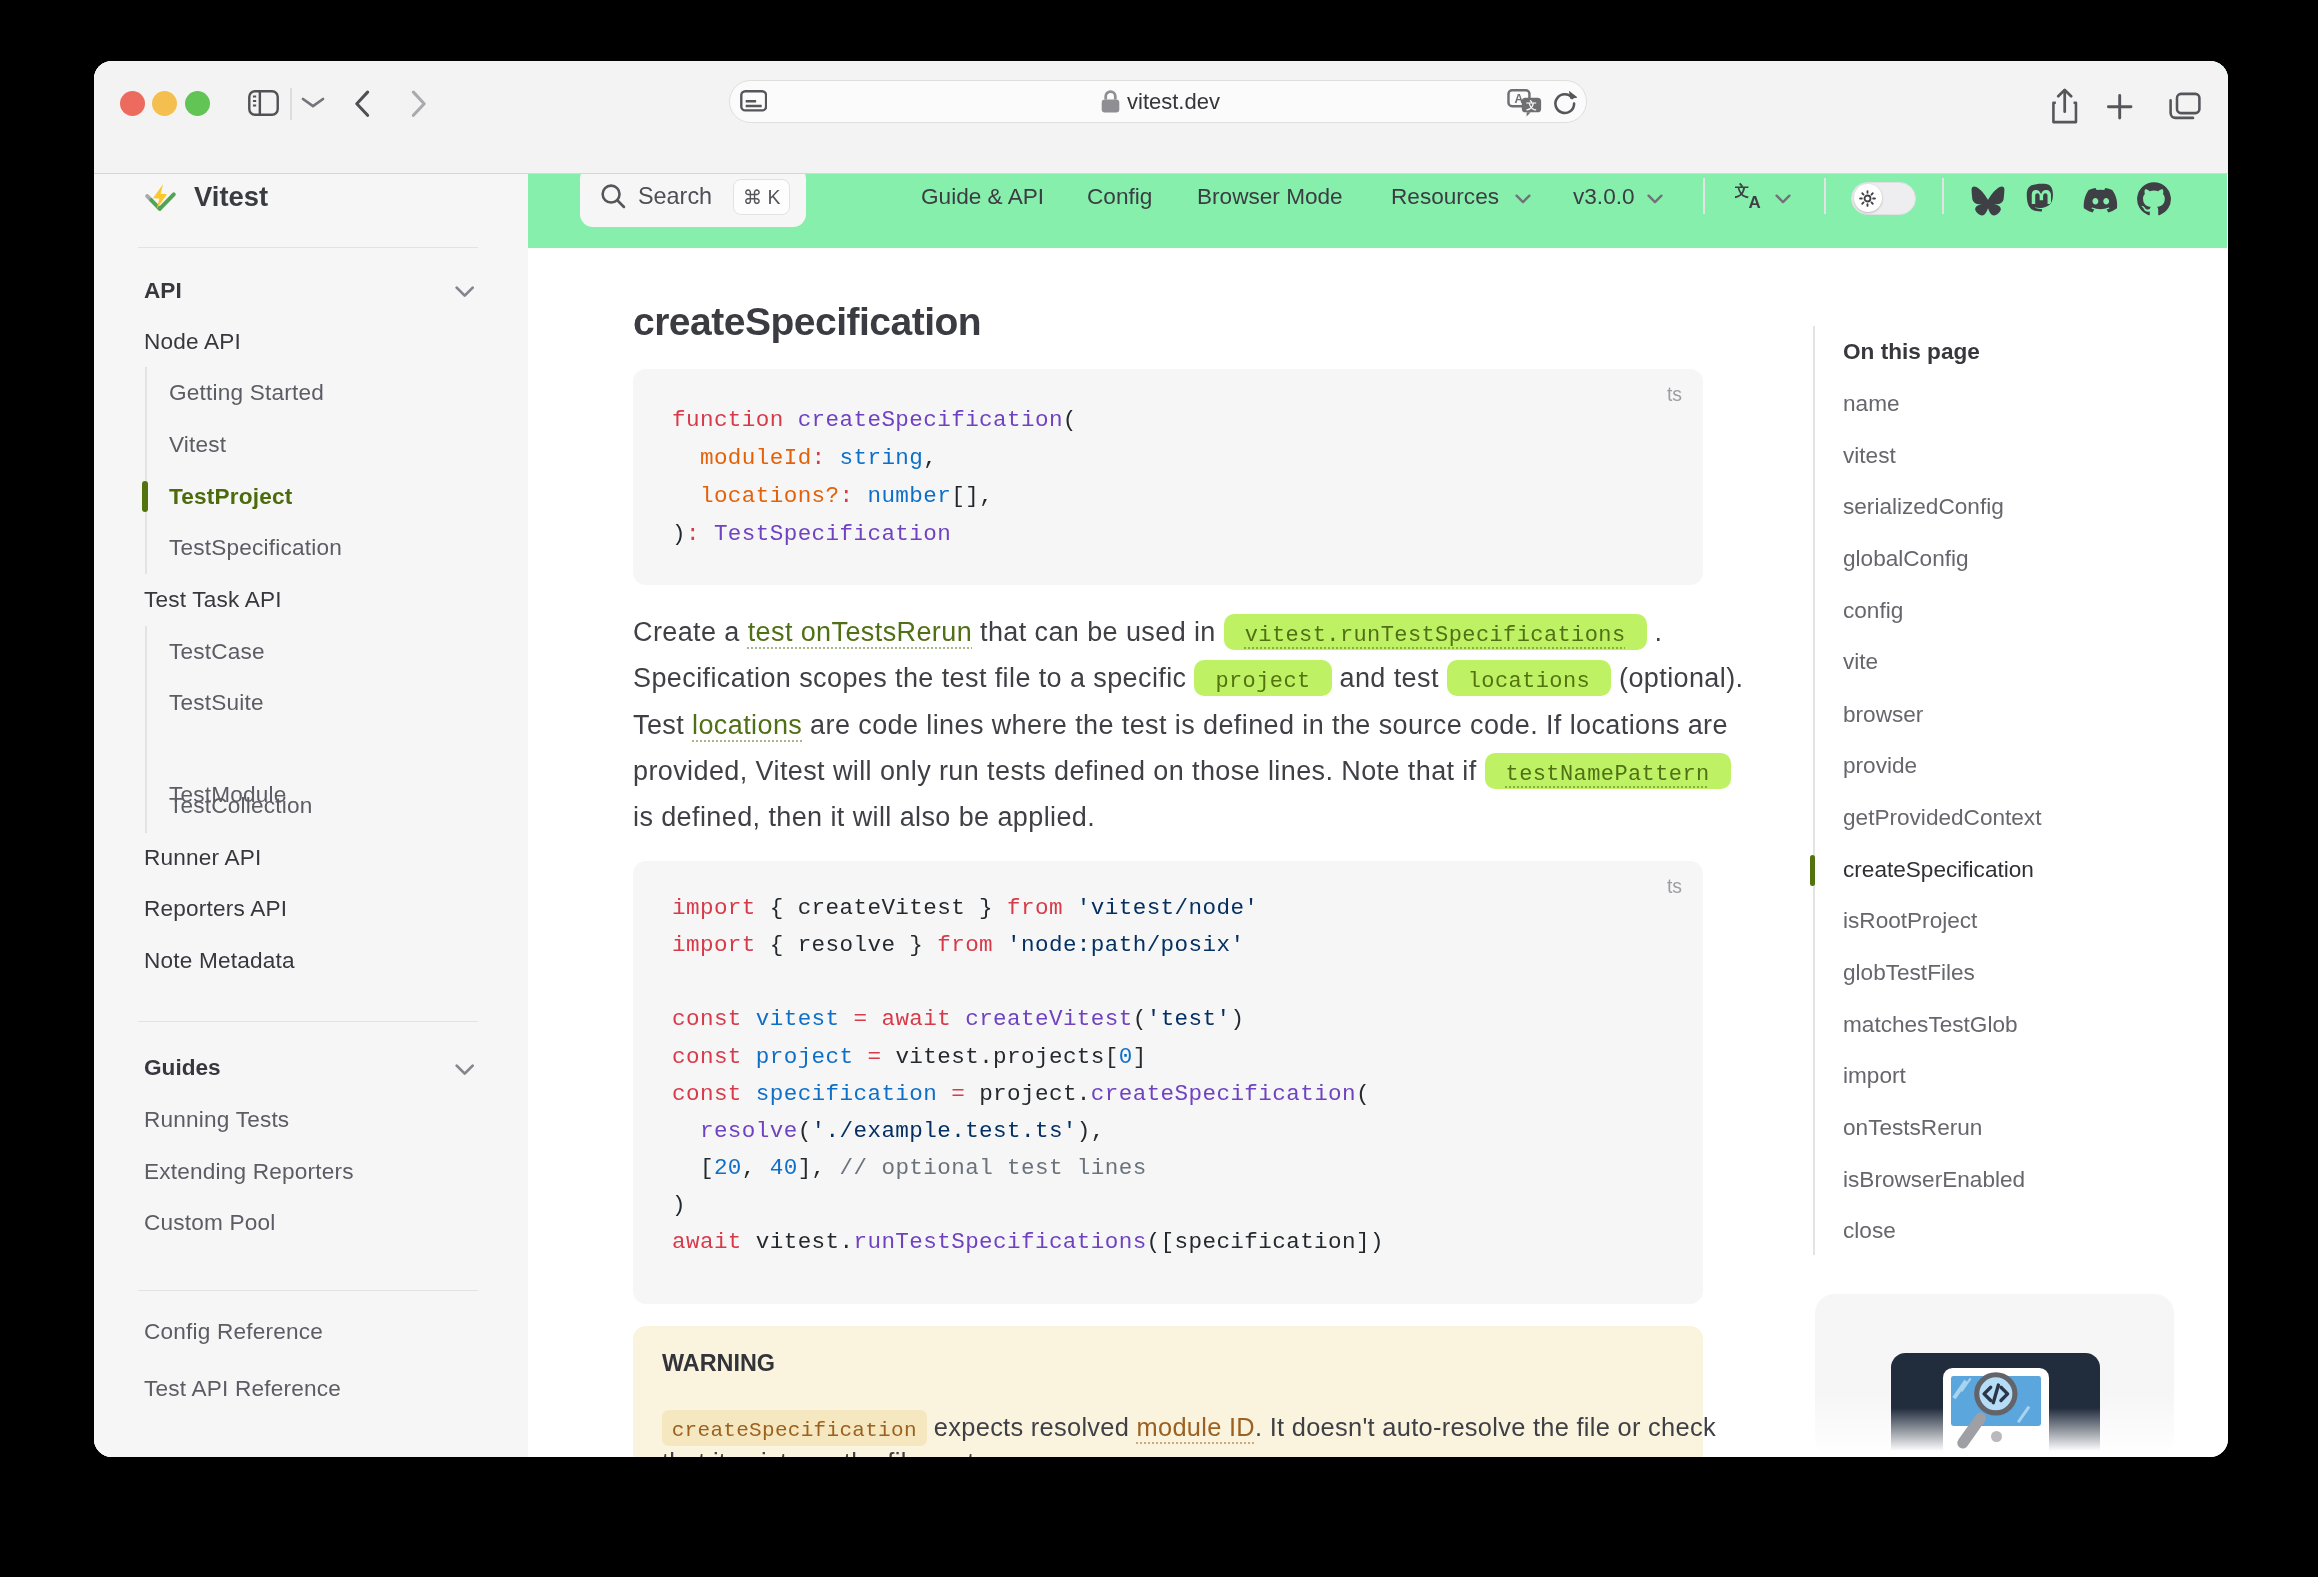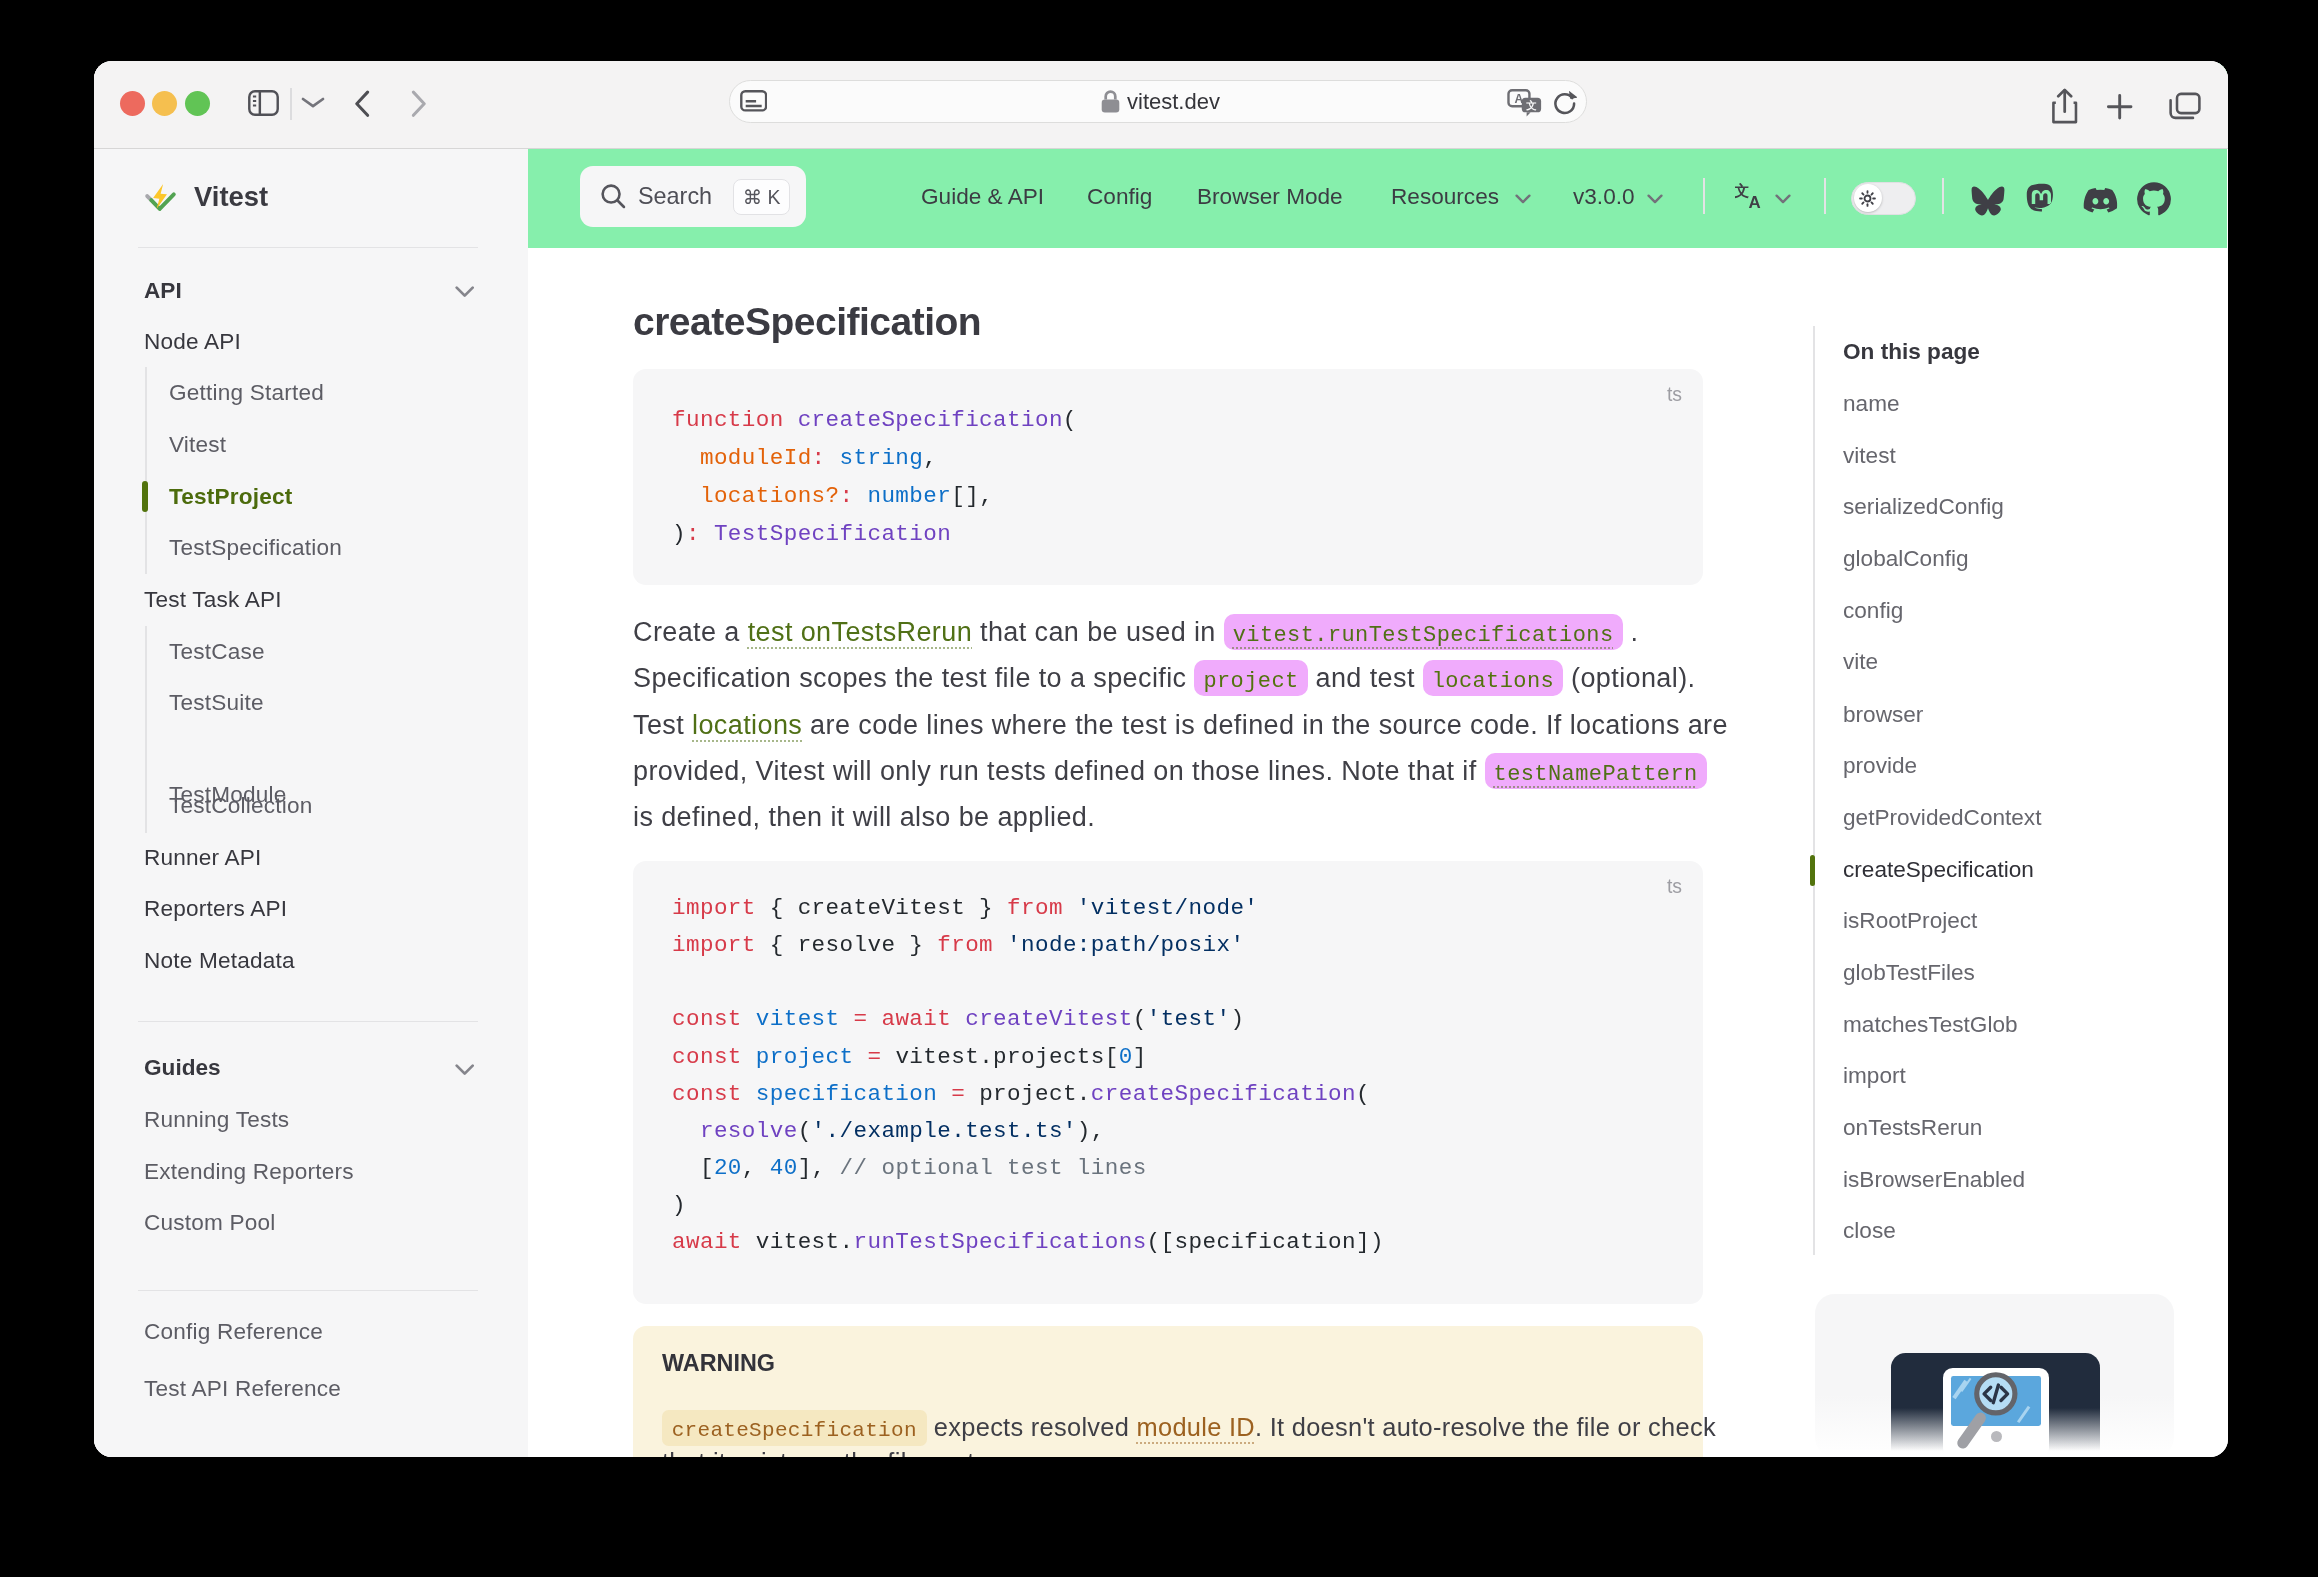--- a/index.html
+++ b/index.html
@@ -1,21 +1,21 @@
 <!DOCTYPE html>
 <html style="font-size:13px"><head>
 <meta charset="utf-8">
 <style>
   * { margin:0; padding:0; box-sizing:border-box; }
   html,body { width:2319px; height:1578px; background:#000; overflow:hidden; }
   body { font-family:"Liberation Sans", sans-serif; }
   .a { position:absolute; }
   #win { position:absolute; left:94px; top:61px; width:2134px; height:1396px; background:#fff; border-radius:18px; overflow:hidden; }
   
-  #tb { position:absolute; left:0; top:0; width:2134px; height:88px; background:#f4f3f3; border-bottom:1.6px solid #d7d6d6; z-index:5; }
+  #tb { position:absolute; left:0; top:0; width:2134px; height:113px; background:#f4f3f3; border-bottom:1.6px solid #d7d6d6; z-index:5; }
   .light { position:absolute; top:30px; width:25px; height:25px; border-radius:50%; }
   #urlbar { position:absolute; left:635px; top:19.4px; width:858px; height:43px; background:#fbfbfb; border:1.6px solid #dddddc; border-radius:22.6px; }
   .urltext { position:absolute; top:0; height:41px; line-height:41px; font-size:22px; color:#35353a; }
   
   #site { position:absolute; left:0; top:1.6px; width:2134px; height:1394px; background:#fff; }
   #sidebar { position:absolute; left:0; top:0; width:434px; height:1394px; background:#f6f6f7; }
   .sb-item { position:absolute; left:50px; height:52px; line-height:52px; font-size:22.6px; letter-spacing:0.2px; color:#5c5c64; font-weight:500; white-space:nowrap; }
   .sb-head { position:absolute; left:50px; height:52px; line-height:52px; font-size:22.6px; color:#37373e; font-weight:700; }
   .sb-div { position:absolute; left:44px; width:340px; height:1.6px; background:#e3e3e5; }
   .grp-line { position:absolute; left:51px; width:1.6px; background:#e3e3e5; }
@@ -24,21 +24,21 @@
   #navdiv { position:absolute; left:434px; top:184px; width:1699px; height:1.6px; background:#e3e3e5; }
   .navlink { position:absolute; top:85px; height:97px; line-height:97px; font-size:22.6px; font-weight:500; color:#3c3c43; white-space:nowrap; }
   #search { position:absolute; left:52px; top:103px; width:226px; height:61px; background:#f6f6f7; border-radius:13px; }
   
   .codeblock { position:absolute; left:539px; width:1070px; background:#f6f6f7; border-radius:13px; }
   .cl { position:absolute; left:39px; height:37px; line-height:37px; font-family:"Liberation Mono", monospace; font-size:22.6px; letter-spacing:0.4px; white-space:pre; color:#24292e; }
   .k { color:#d73a49;text-align:center; } .f { color:#6f42c1; } .o { color:#e36209; }
   .b { color:#0d6fc8; } .s { color:#032f62; } .c { color:#6a737d; }
   .tslab { position:absolute; top:14.5px; right:21px; font-size:19.4px; color:#9d9da3; }
   .para { position:absolute; left:539px; height:46px; line-height:46px; font-size:27px; letter-spacing:0.4px; color:#3f3f46; white-space:nowrap; }
-  .chip { display:inline-block; background:#f0abfc; border-radius:10px; font-family:"Liberation Mono", monospace; font-size:22px; color:#52730d; padding:0 9px; height:36px; line-height:43px; vertical-align:baseline; }
+  .chip { display:inline-block; background:#bef264; border-radius:10px; font-family:"Liberation Mono", monospace; font-size:22px; color:#52730d; padding:0 21px; height:36px; line-height:43px; vertical-align:baseline; }
   .glink { color:#507016; text-decoration:underline dotted #50701680; text-underline-offset:6.5px; text-decoration-thickness:2.4px; }
   
   .ot-item { position:absolute; left:1749px; height:52px; line-height:52px; font-size:22.6px; color:#66666d; white-space:nowrap; }
   
   #warn { position:absolute; left:539px; top:1263px; width:1070px; height:323px; background:#faf3dd; border-radius:13px; }
   .wchip { display:inline-block; background:#f5e8c1; border-radius:6.5px; font-family:"Liberation Mono", monospace; font-size:21px; color:#9c6120; padding:0 9.7px; height:36px; line-height:41px; vertical-align:baseline; }
 </style>
 </head>
 <body>
 <div id="win">

